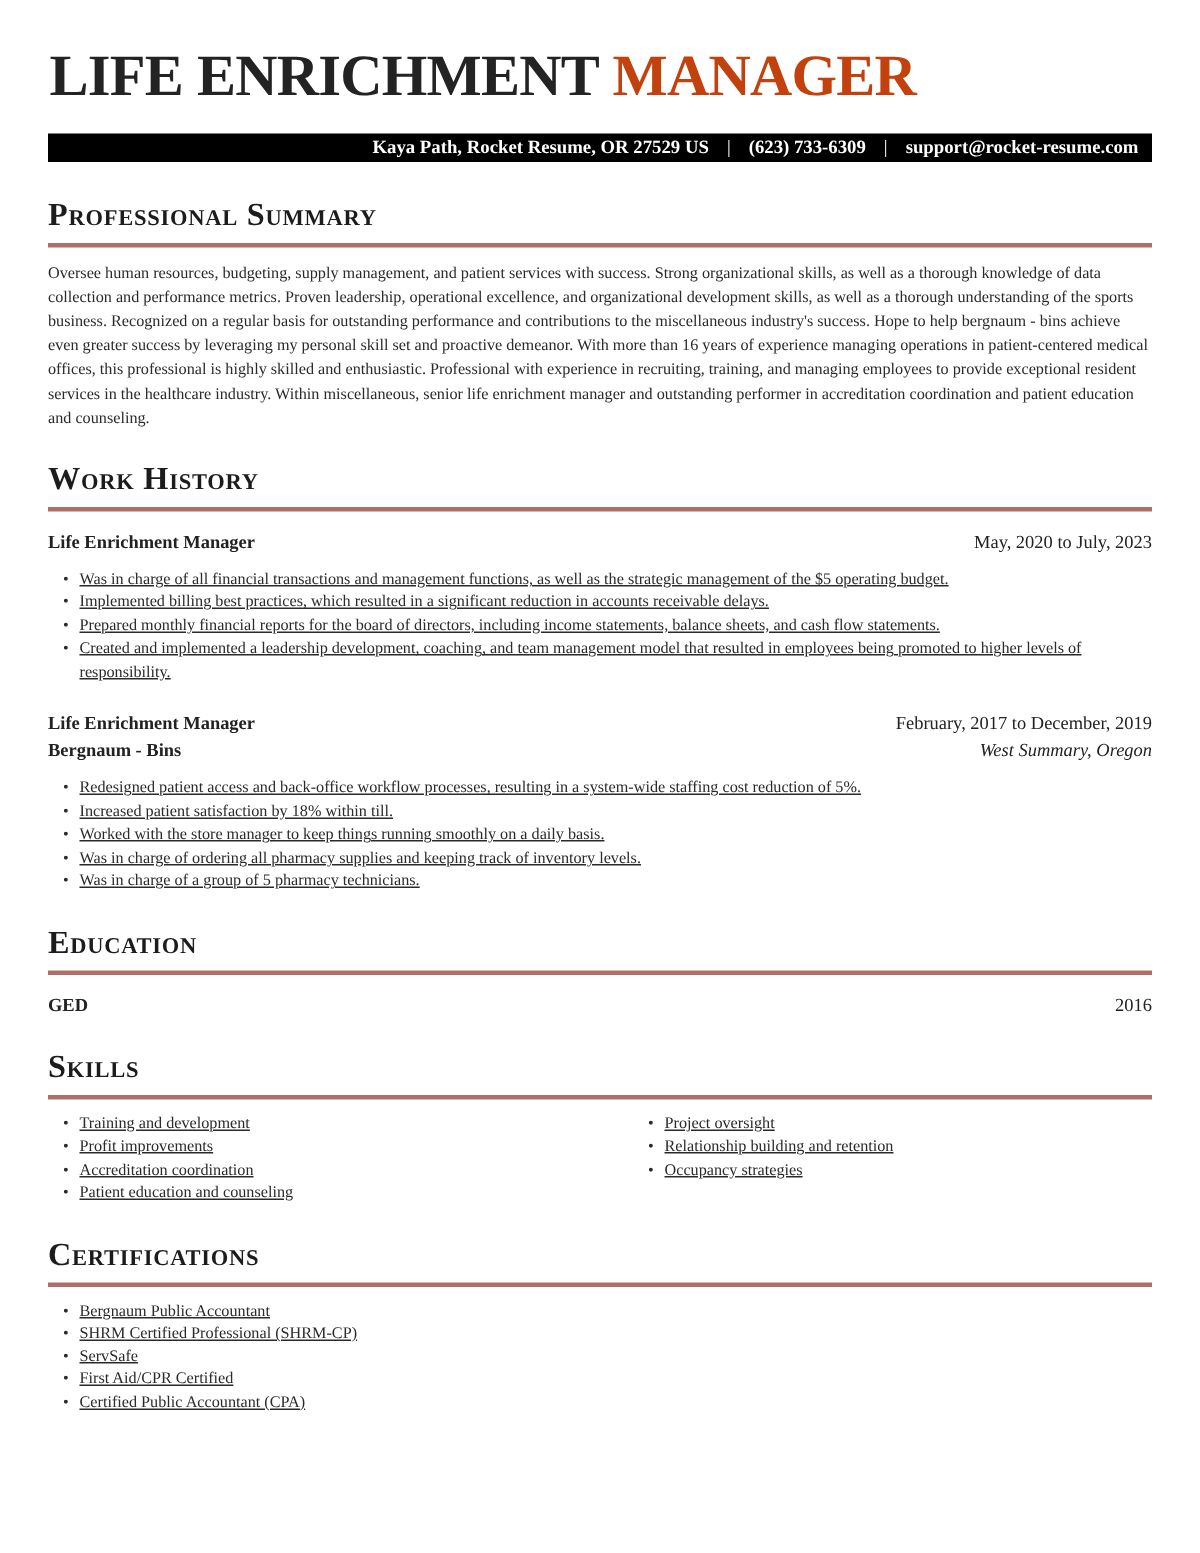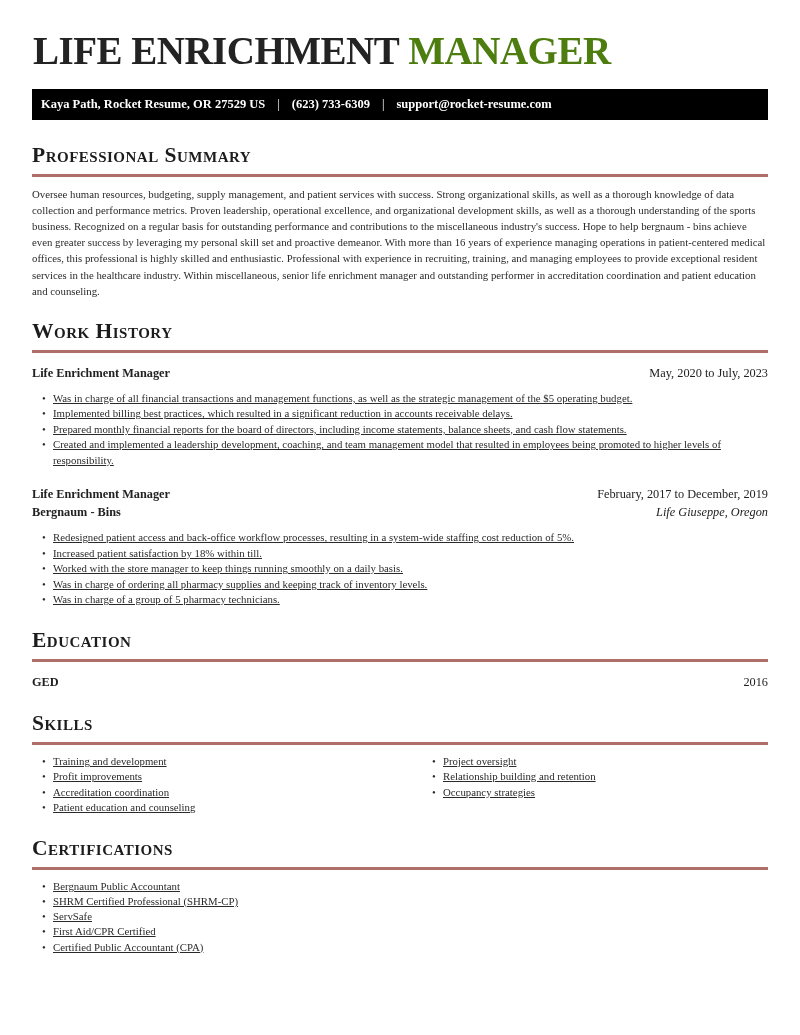--- a/index.html
+++ b/index.html
@@ -10,27 +10,27 @@
     overflow:hidden;
   }
   .page { box-sizing:border-box; width:800px; height:1035px; padding:22px 32px 0 32px; }
 
   
   .title {
     margin:8px 0 0 1px;
     font-size:39px; line-height:1.08; font-weight:bold;
     color:#232323; letter-spacing:-0.5px; white-space:nowrap;
   }
-  .title .accent { color:#4d7c0f; margin-left:9px; }
+  .title .accent { color:#c2410c; margin-left:9px; }
 
   
   .contact-bar {
-    margin-top:17px; height:31px; background:#000000;
+    margin-top:17px; height:19px; background:#000000;
     display:flex; align-items:center; padding:0 9px;
-    color:#ffffff; font-weight:bold; font-size:12.5px; white-space:nowrap;
+    color:#ffffff; font-weight:bold; font-size:12.5px; white-space:nowrap;justify-content:flex-end;
   }
   .contact-bar .sep { margin:0 12px; font-weight:normal; }
 
   
   .section { margin-top:20px; }
   .section.first { margin-top:23px; }
   .sec-head {
     margin:0; font-variant:small-caps; font-weight:bold;
     font-size:21.5px; line-height:24px; letter-spacing:0.5px; color:#1c1c1c;
   }
@@ -96,21 +96,21 @@
       </ul>
     </div>
 
     <div class="entry">
       <div class="row">
         <span class="strong">Life Enrichment Manager</span>
         <span class="dates">February, 2017 to December, 2019</span>
       </div>
       <div class="row">
         <span class="strong">Bergnaum - Bins</span>
-        <span class="loc">Life Giuseppe, Oregon</span>
+        <span class="loc">West Summary, Oregon</span>
       </div>
       <ul class="bullets">
         <li>Redesigned patient access and back-office workflow processes, resulting in a system-wide staffing cost reduction of 5%.</li>
         <li>Increased patient satisfaction by 18% within till.</li>
         <li>Worked with the store manager to keep things running smoothly on a daily basis.</li>
         <li>Was in charge of ordering all pharmacy supplies and keeping track of inventory levels.</li>
         <li>Was in charge of a group of 5 pharmacy technicians.</li>
       </ul>
     </div>
   </div>

